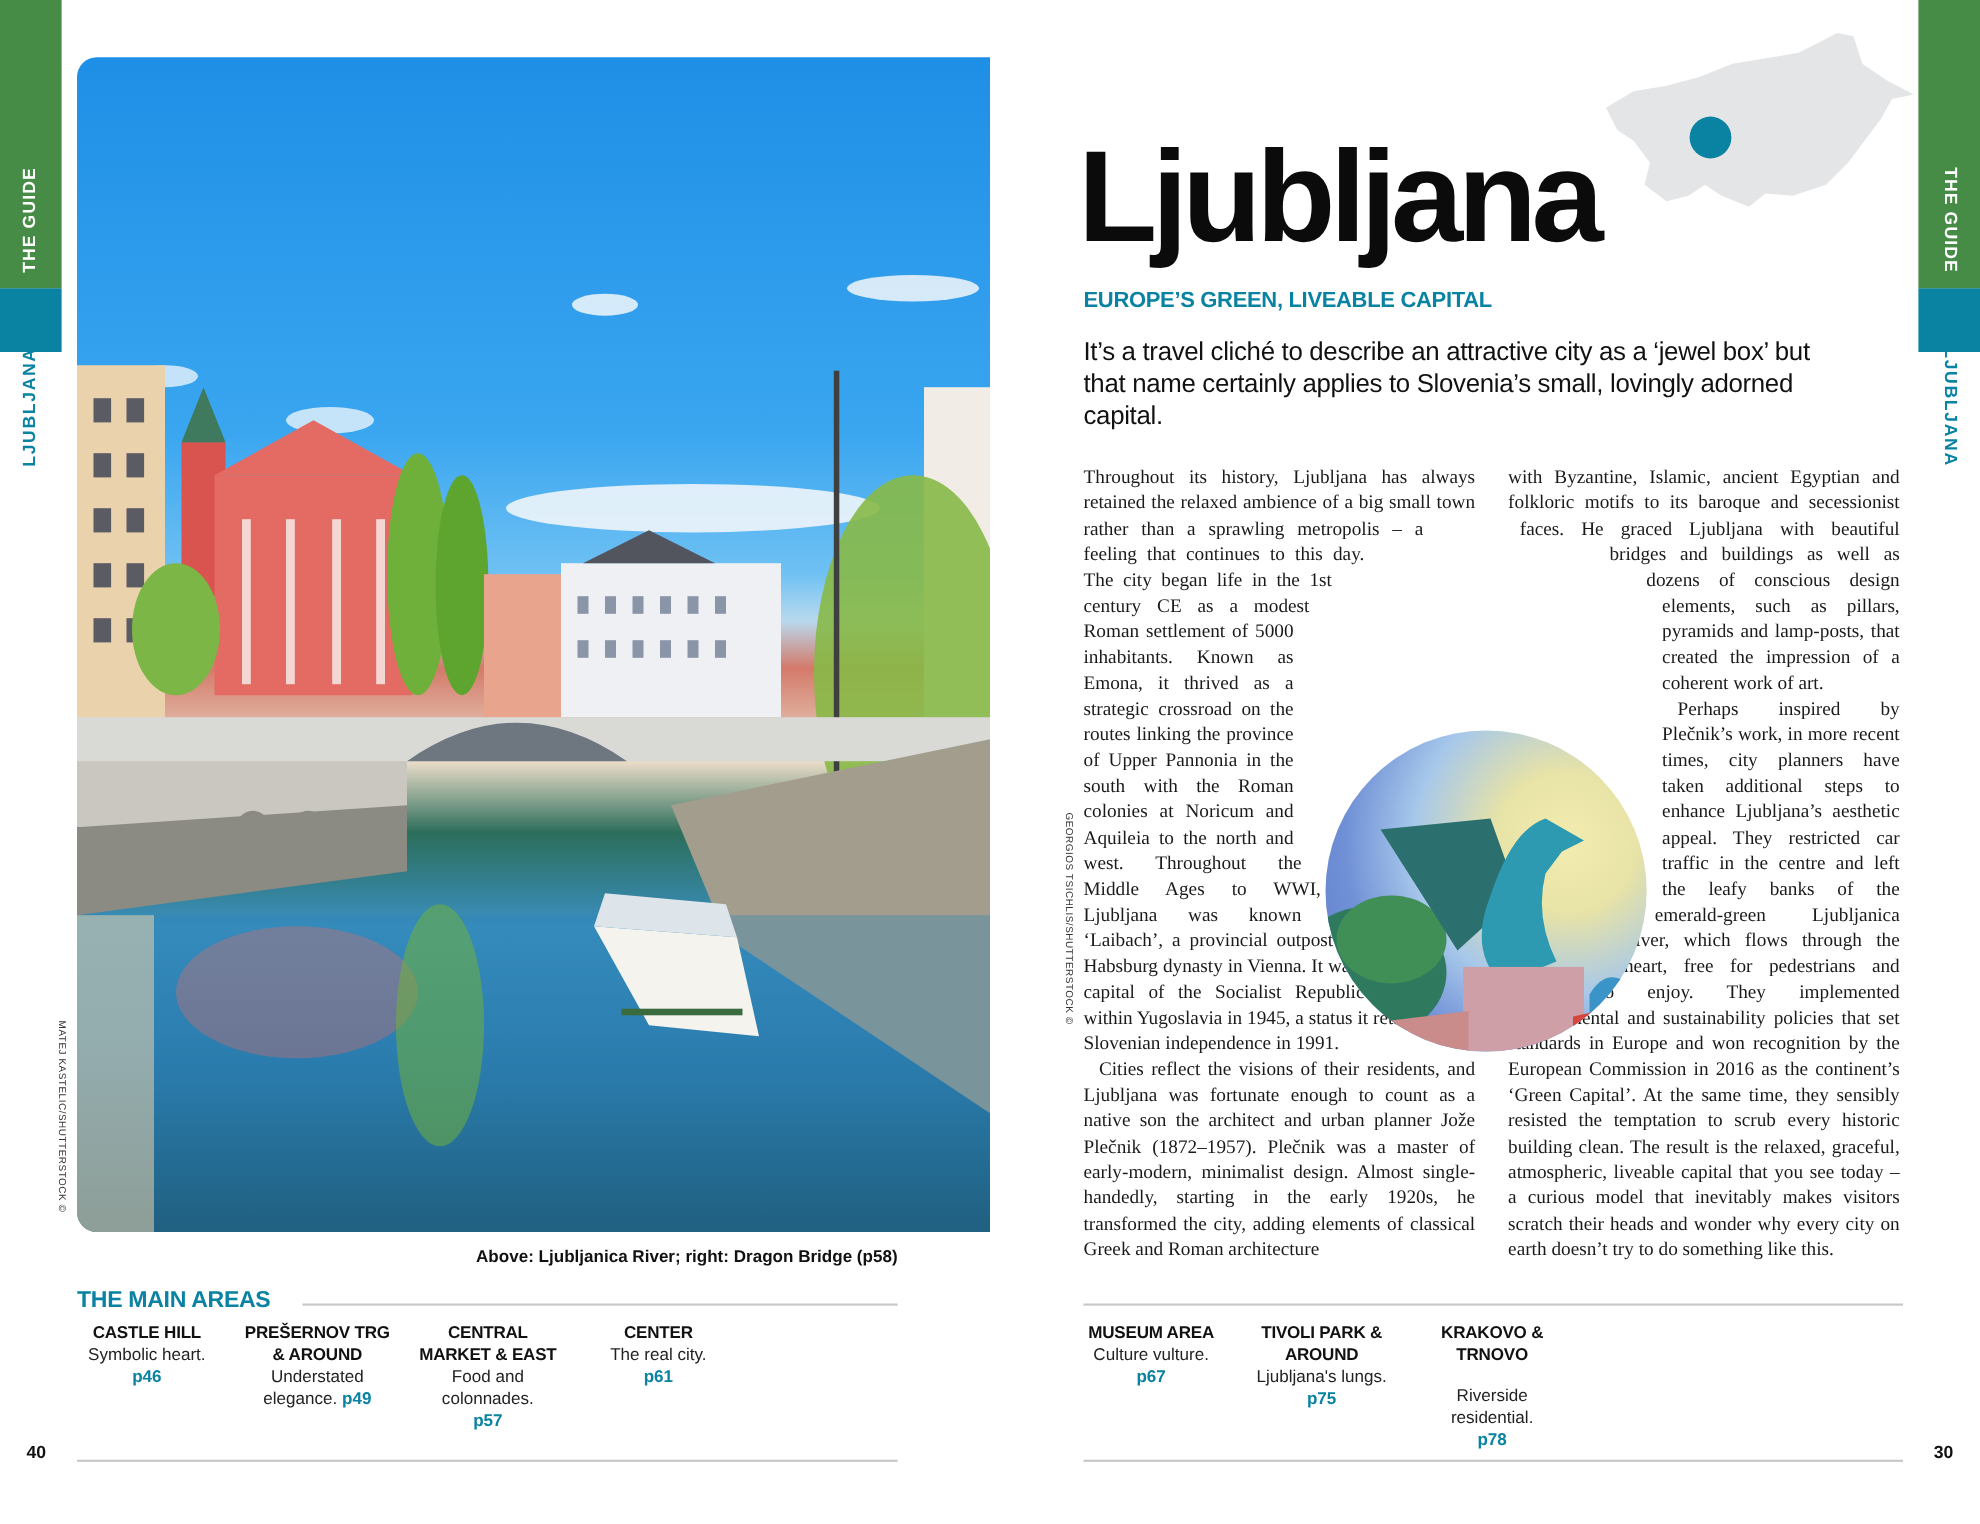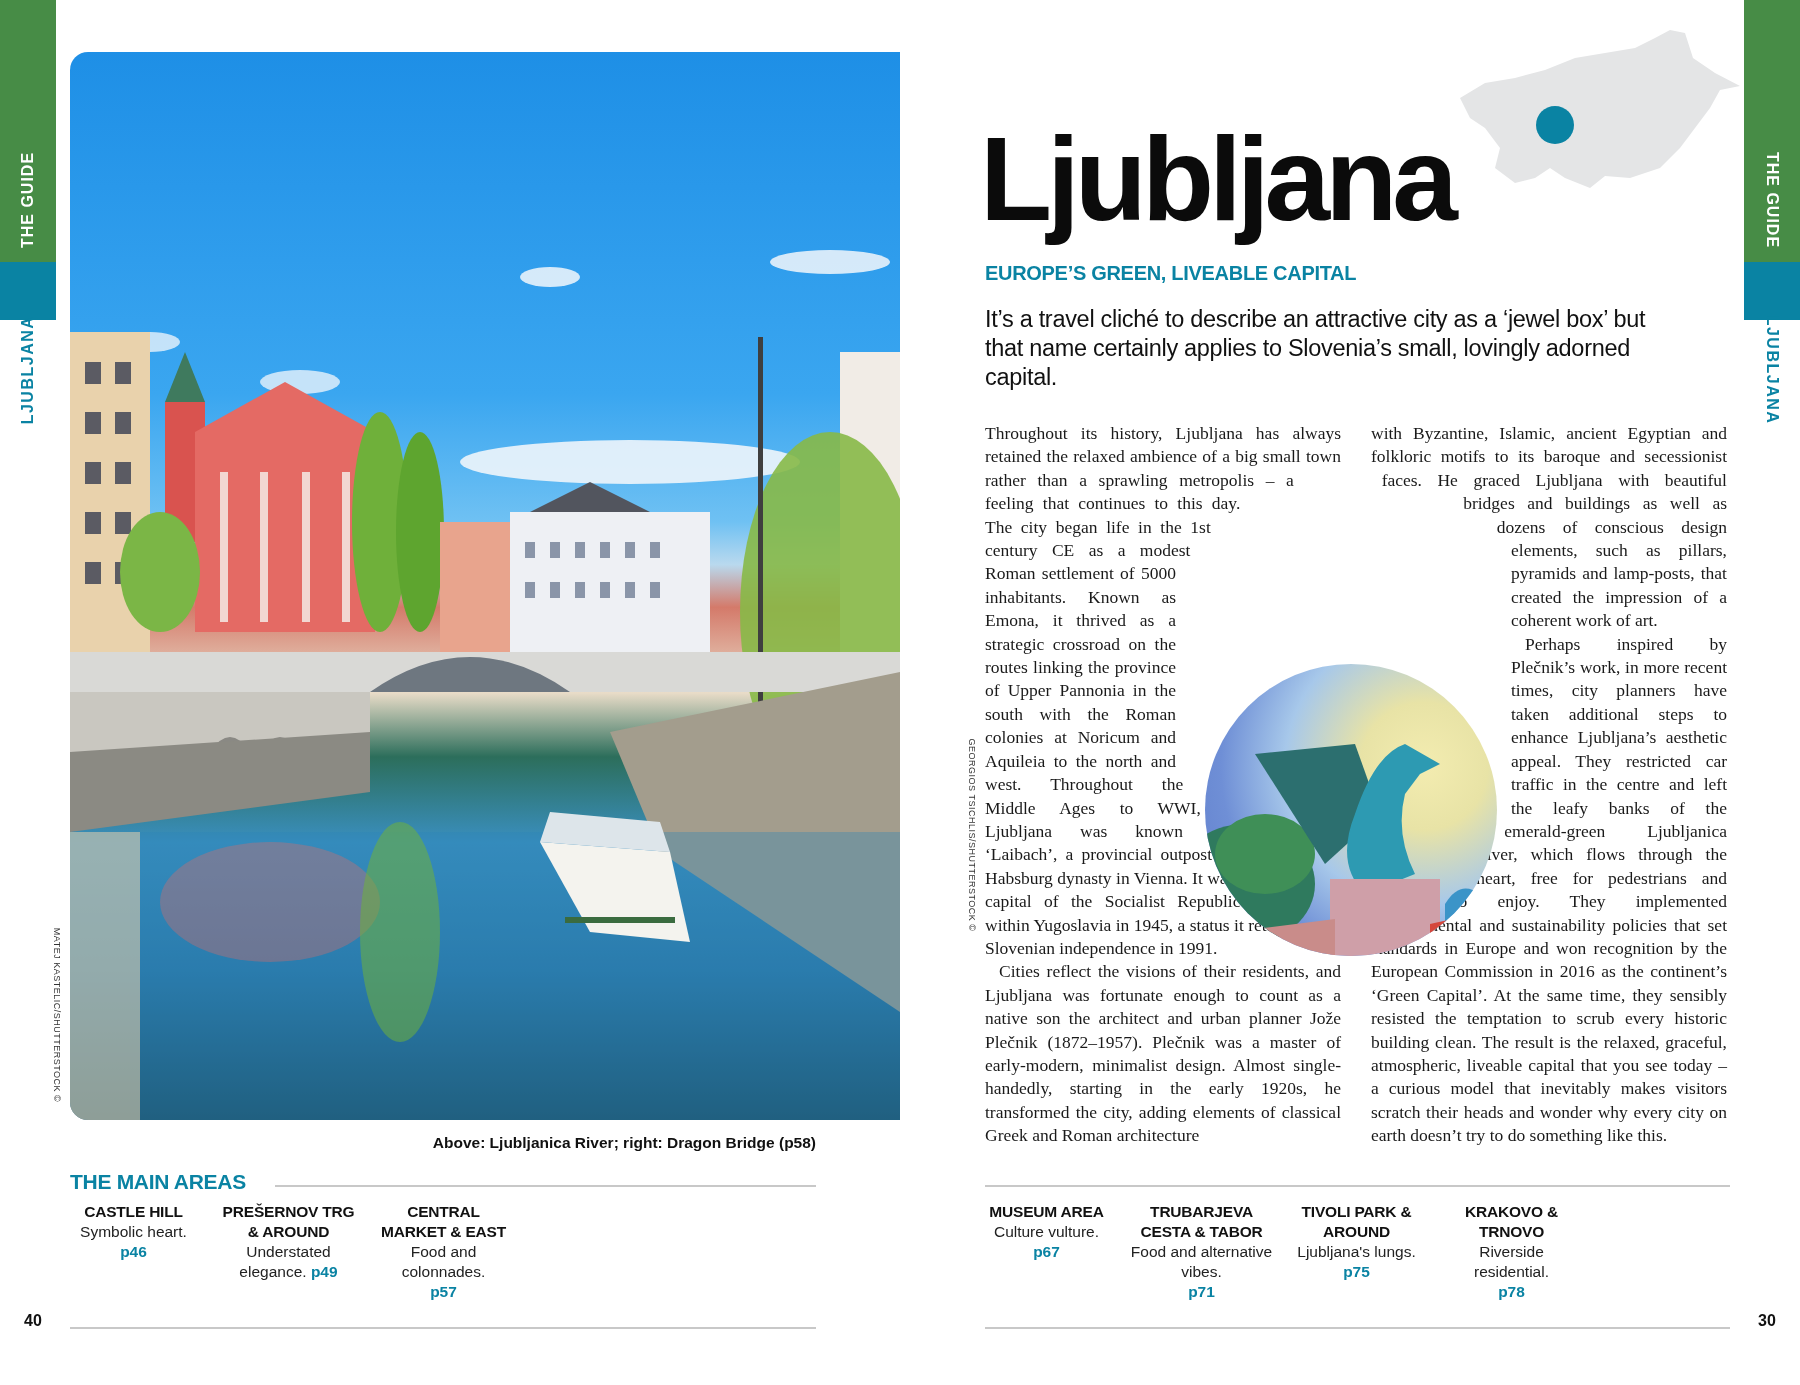--- a/index.html
+++ b/index.html
@@ -206,20 +206,24 @@
     <div class="area-desc"><span>Symbolic heart.</span><br><span class="area-page">p46</span></div>
   </div>
   <div class="area">
     <div class="area-name" style="padding:0 8px;">PREŠERNOV TRG &amp; AROUND</div>
     <div class="area-desc" style="padding:0 22px;"><span>Understated elegance.</span> <span class="area-page">p49</span></div>
   </div>
   <div class="area">
     <div class="area-name" style="padding:0 10px;">CENTRAL MARKET &amp; EAST</div>
     <div class="area-desc" style="padding:0 30px;"><span>Food and colonnades.</span><br><span class="area-page">p57</span></div>
   </div>
+  <div class="area">
+    <div class="area-name">CENTER</div>
+    <div class="area-desc"><span>The real city.</span><br><span class="area-page">p61</span></div>
+  </div>
 </div>
 
 <div class="rule" style="left:70px; top:1327px; width:746px;"></div>
 <div class="page-num" style="left:24px;">40</div>
 
 <svg class="map-shape" viewBox="0 0 290 200">
   <path d="M5 80 L30 65 L60 60 L90 52 L120 40 L150 35 L180 30 L200 20 L215 12 L230 15 L238 40 L260 55 L285 68 L265 72 L255 90 L240 110 L225 130 L205 150 L175 160 L150 158 L135 170 L110 160 L95 150 L80 160 L60 165 L40 150 L45 130 L30 110 L15 100 Z" fill="#e4e5e6"></path>
   <circle cx="100" cy="107" r="19" fill="#0a83a3"></circle>
 </svg>
 
@@ -254,27 +258,23 @@
 <span class="credit-mid">GEORGIOS TSICHLIS/SHUTTERSTOCK ©</span>
 
 <div class="rule" style="left:985px; top:1185px; width:745px;"></div>
 
 <div class="areas-row" style="left:969px; top:1202px;justify-content:space-between;">
   <div class="area">
     <div class="area-name">MUSEUM AREA</div>
     <div class="area-desc"><span>Culture vulture.</span><br><span class="area-page">p67</span></div>
   </div>
   <div class="area">
-    <div class="area-name" style="padding:0 10px;">TRUBARJEVA CESTA &amp; TABOR</div>
-    <div class="area-desc" style="padding:0 6px;"><span>Food and alternative vibes.</span><br><span class="area-page">p71</span></div>
-  </div>
-  <div class="area">
     <div class="area-name" style="padding:0 18px;">TIVOLI PARK &amp; AROUND</div>
     <div class="area-desc"><span>Ljubljana's lungs.</span><br><span class="area-page">p75</span></div>
   </div>
   <div class="area">
     <div class="area-name" style="padding:0 30px;">KRAKOVO &amp; TRNOVO</div>
-    <div class="area-desc" style="padding:0 34px;"><span>Riverside residential.</span><br><span class="area-page">p78</span></div>
+    <div class="area-desc" style="padding:0 34px;margin-top:18px;"><span>Riverside residential.</span><br><span class="area-page">p78</span></div>
   </div>
 </div>
 
 <div class="rule" style="left:985px; top:1327px; width:745px;"></div>
 <div class="page-num" style="left:1758px;">30</div>
 
 </body></html>

